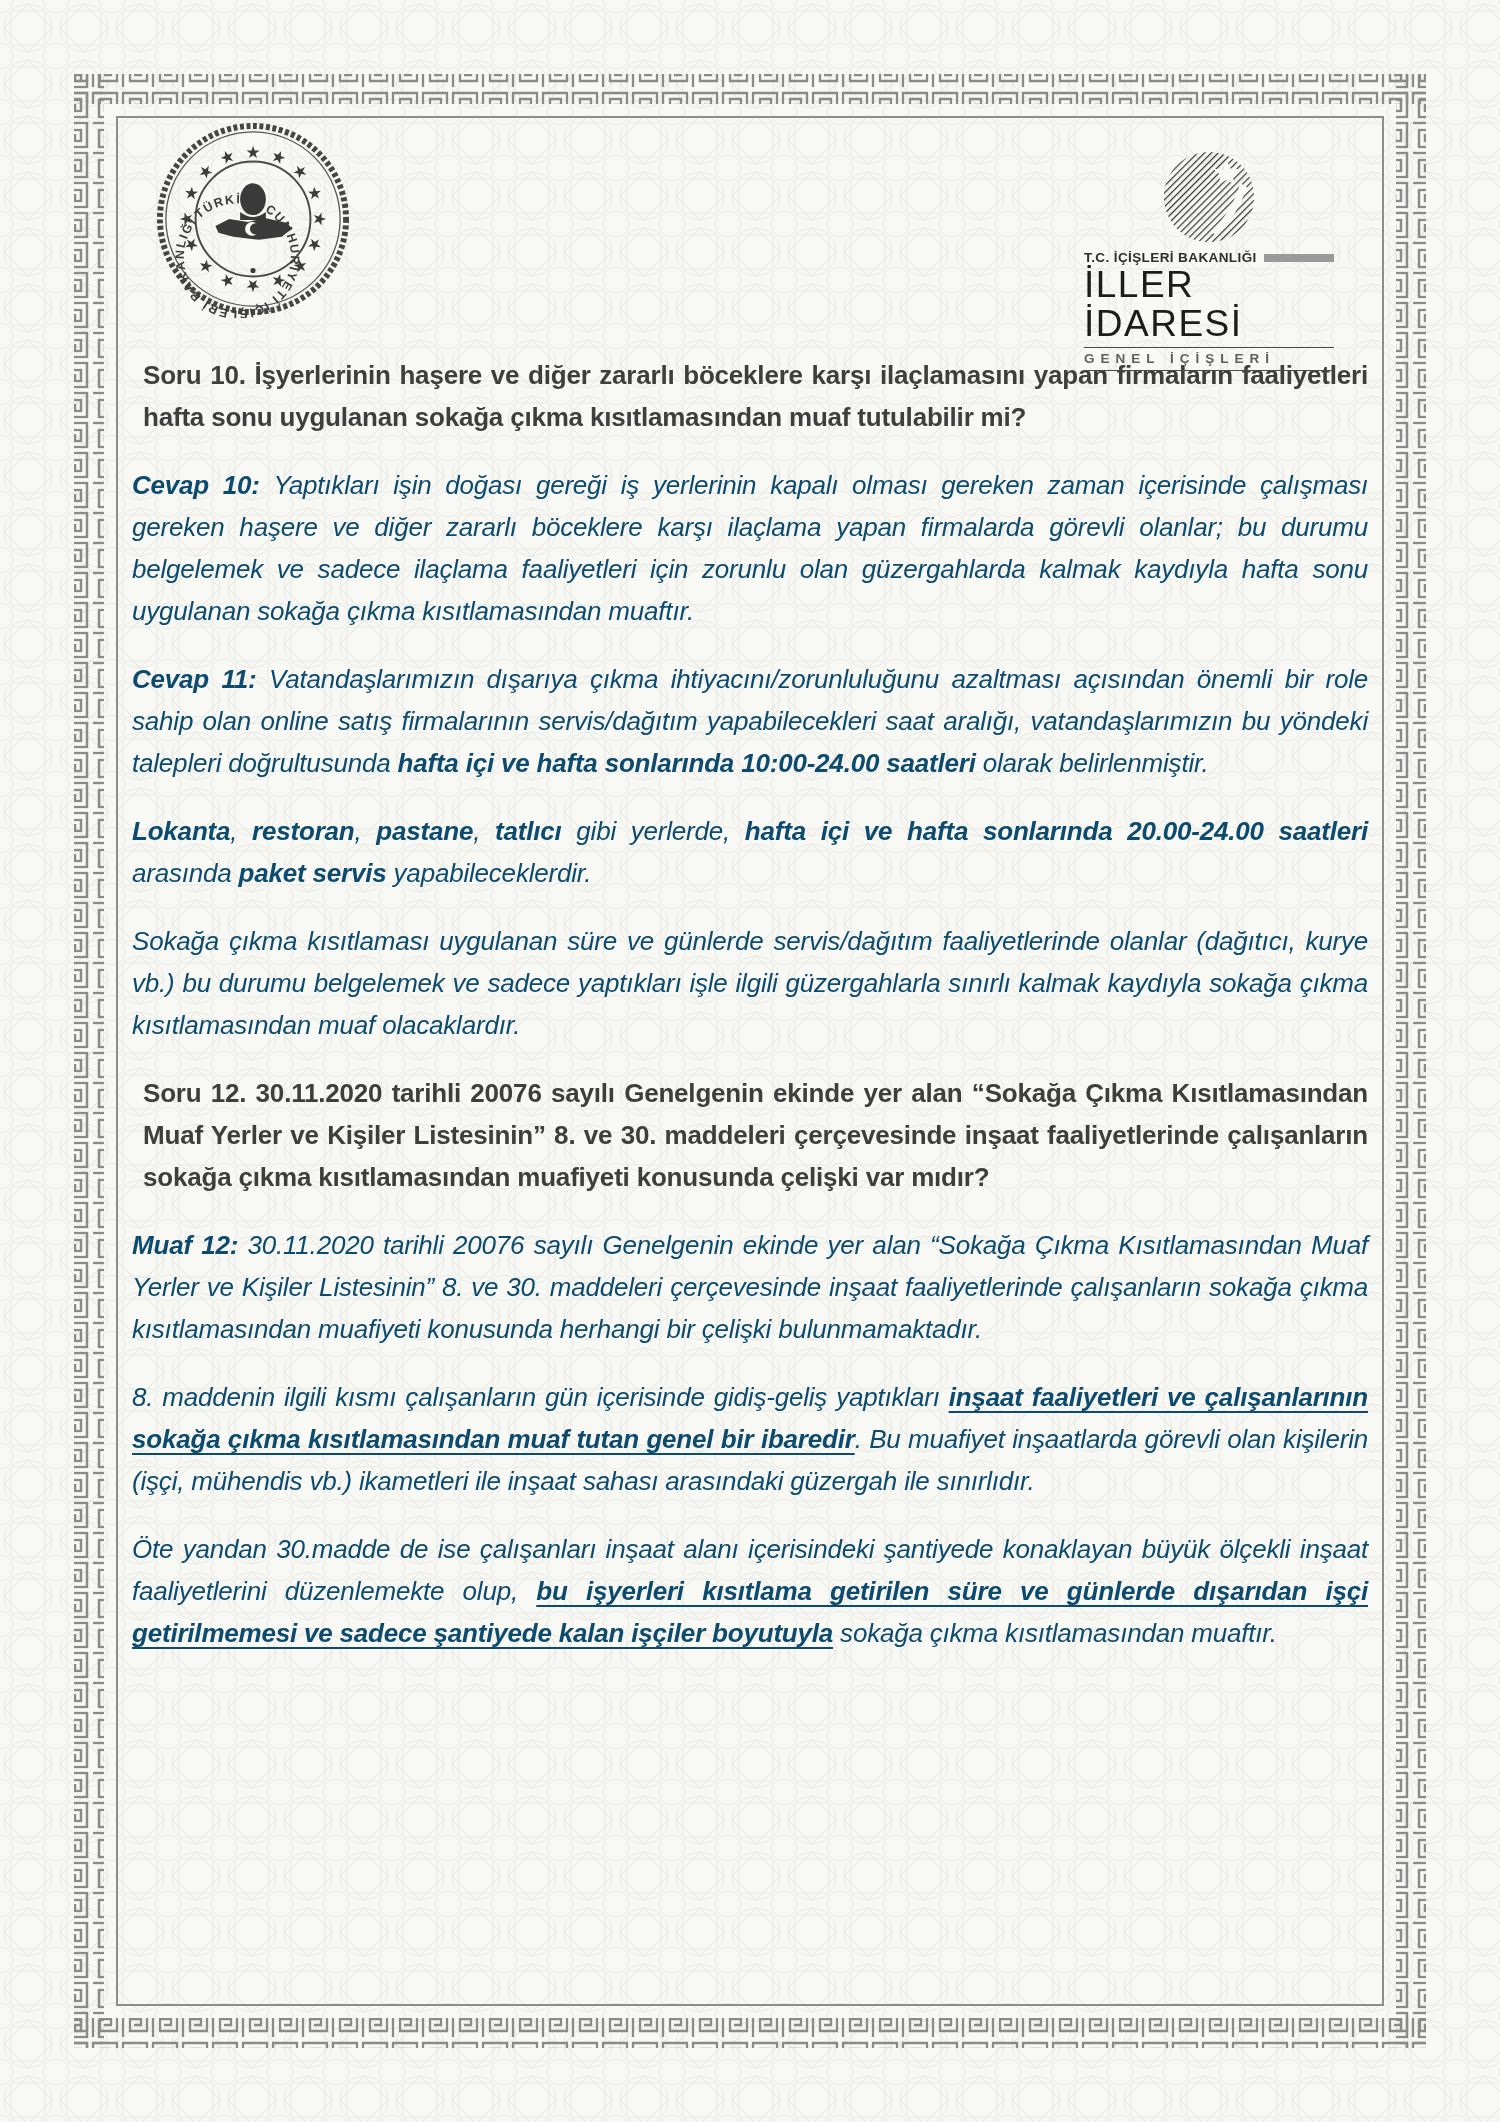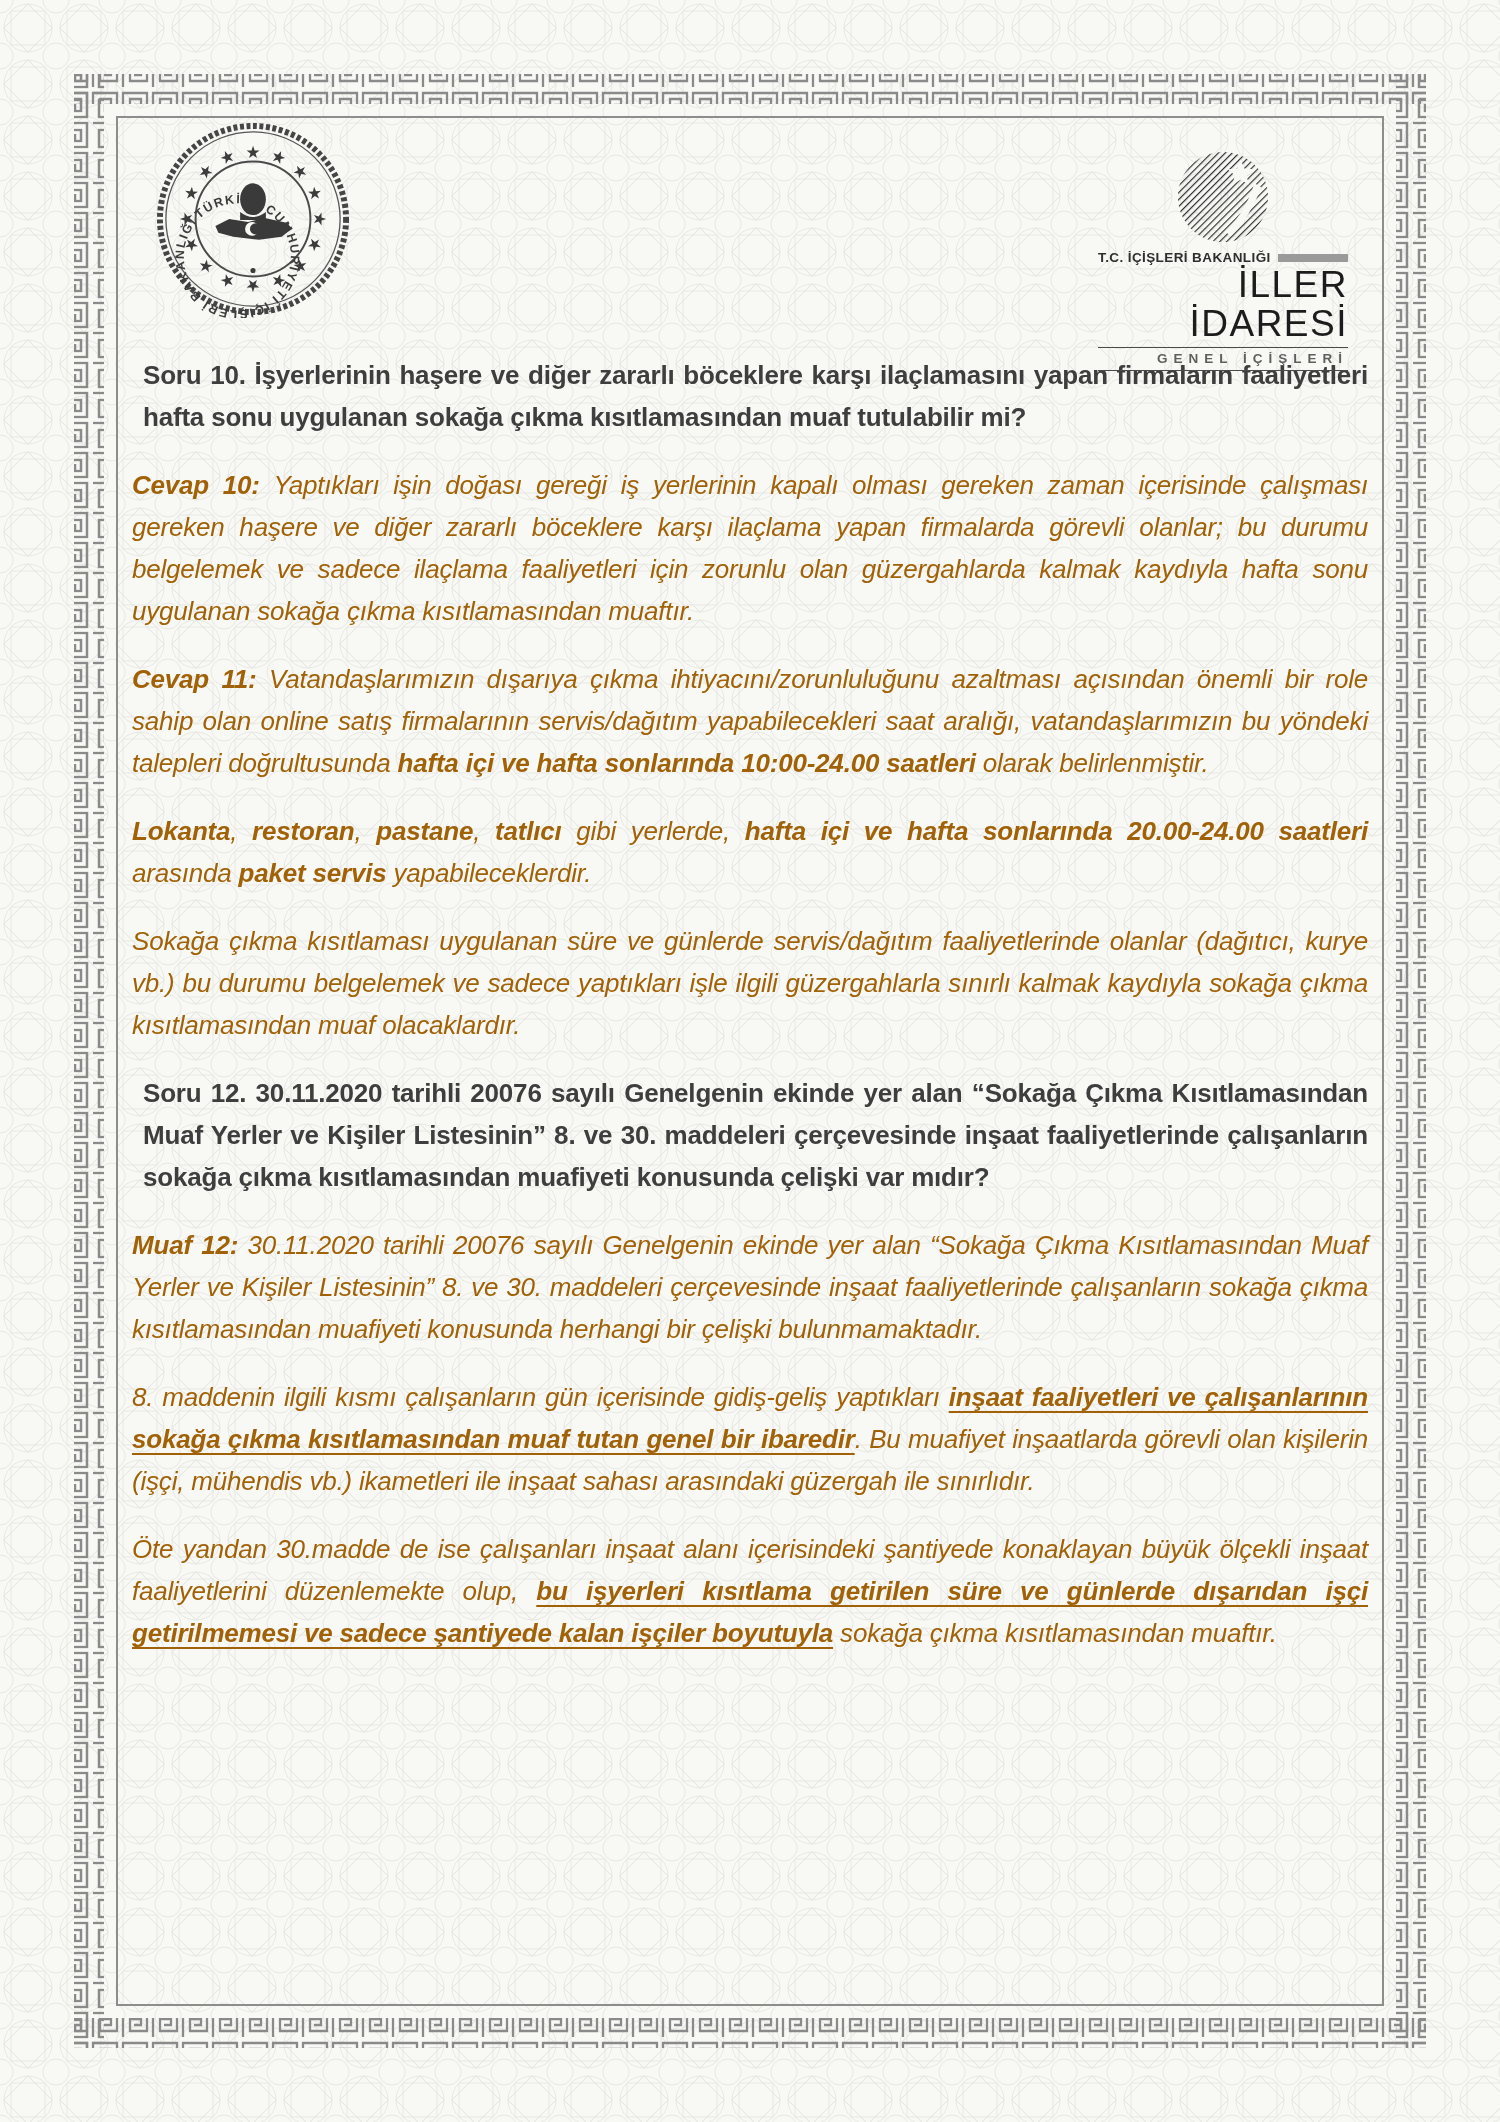--- a/index.html
+++ b/index.html
@@ -14,21 +14,21 @@
   .inner-frame{
     position:absolute;left:116px;top:116px;right:116px;bottom:116px;
     border:2px solid #8d8d8d;
   }
   .content{
     position:absolute;left:118px;top:118px;right:118px;bottom:118px;
     padding:0 14px;
   }
   .doc-header{position:relative;height:228px;}
   .seal{position:absolute;left:22px;top:2px;width:198px;height:198px;}
-  .agency{position:absolute;right:20px;top:30px;width:250px;text-align:right;}
+  .agency{position:absolute;right:34px;top:30px;width:250px;text-align:left;}
   .agency .globe{width:98px;height:98px;margin:0 auto 4px;display:block;}
   .agency-line1{
     display:flex;align-items:center;justify-content:flex-start;
     font-size:13.5px;font-weight:700;color:#2e2e2e;letter-spacing:.4px;
     margin:2px 0 1px;
   }
   .agency-line1 .bar{flex:1;height:8px;background:#9a9a9a;margin-left:7px;}
   .agency-line2{
     font-size:37px;font-weight:400;color:#1c1c1c;letter-spacing:1.5px;line-height:1.05;
   }
@@ -36,21 +36,21 @@
     margin-top:3px;padding:3px 0 4px;
     border-top:1.6px solid #4a4a4a;border-bottom:1.6px solid #4a4a4a;
     font-size:13.5px;color:#5f5f5f;letter-spacing:6px;font-weight:600;white-space:nowrap;
   }
   .doc-body{margin-top:8px;}
   .para{
     margin:0 0 26px;text-align:justify;
     font-size:26px;line-height:42px;letter-spacing:-0.2px;
   }
   .para.question{font-weight:700;color:#3e3e3e;margin-left:11px;}
-  .para.answer{color:#a16207;}
+  .para.answer{color:#0c4a6e;}
   .b{font-weight:700;}
   .i{font-style:italic;}
   .u{text-decoration:underline;text-decoration-thickness:2px;text-underline-offset:5px;}
 </style>
 </head>
 <body>
 
 <div class="page">
 
   <svg class="layer" width="1500" height="2122" aria-hidden="true">

